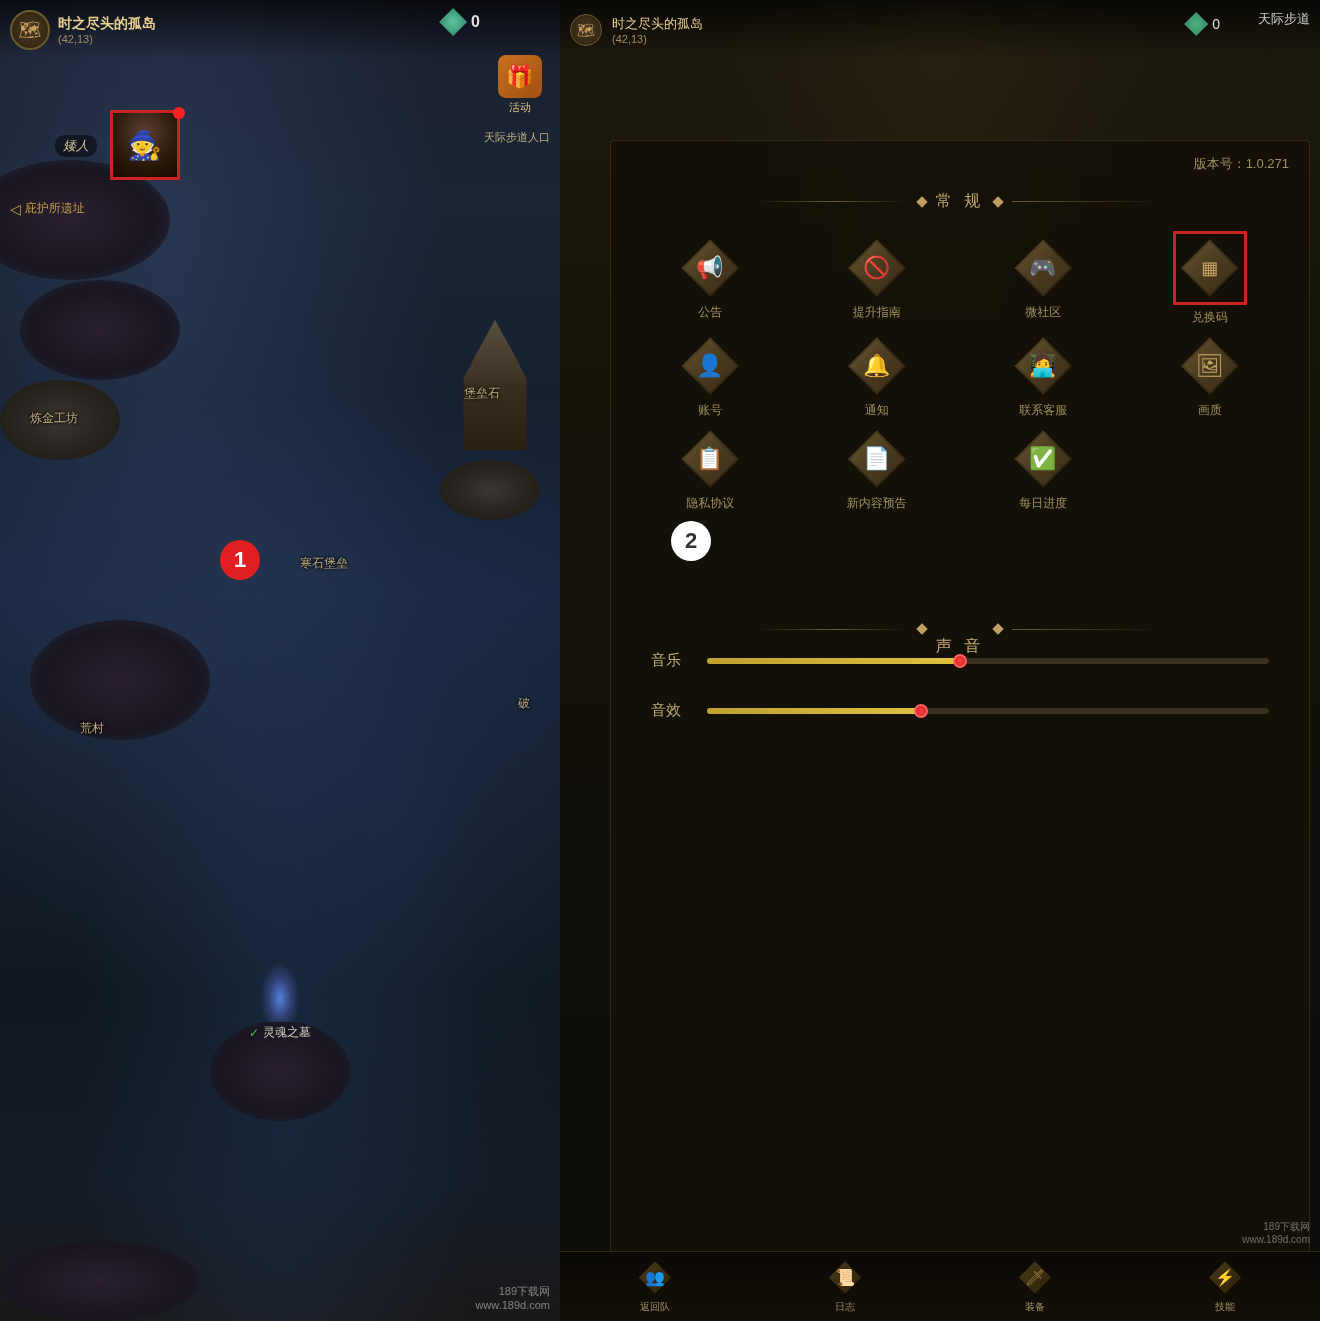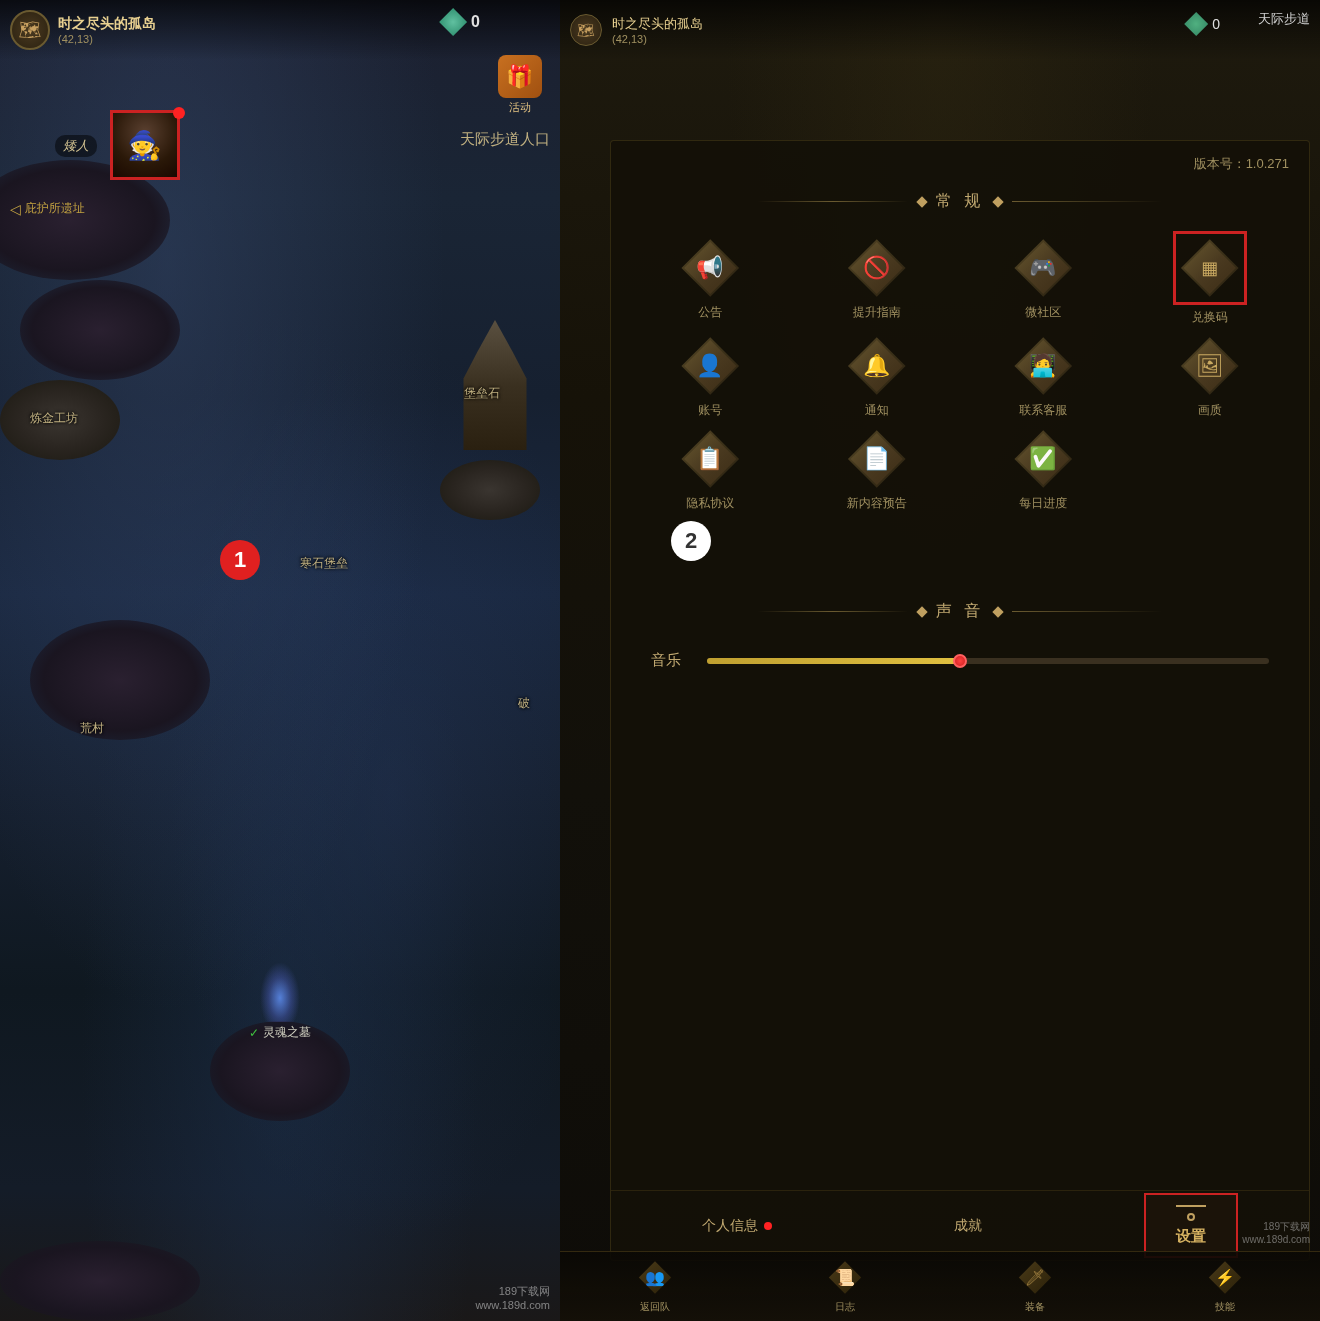--- a/index.html
+++ b/index.html
@@ -435,21 +435,21 @@
     <div class="portrait-dot"></div>
   </div>
 
   <div class="char-name">矮人</div>
 
   <div class="activity-btn">
     <div class="activity-icon-box">🎁</div>
     <span class="activity-label">活动</span>
   </div>
 
-  <div style="position:absolute;top:130px;right:10px;color:#c0b080;font-size:15px;">
+  <div style="position:absolute;top:130px;right:10px;color:#c0b080;font-size:11px;">
     <span>天际步道人口</span>
   </div>
 
   <div class="shelter-label">
     <span class="shelter-arrow">◁</span>
     <span class="shelter-text">庇护所遗址</span>
   </div>
 
   <div class="map-label" style="top:410px;left:30px;">
     <span>炼金工坊</span>
@@ -595,52 +595,45 @@
       </div>
 
       <div class="grid-item" style="visibility:hidden;"></div>
     </div>
 
     <div style="position:absolute;top:380px;left:60px;width:40px;height:40px;border-radius:50%;background:white;color:#333;display:flex;align-items:center;justify-content:center;font-size:22px;font-weight:bold;z-index:10;">2</div>
 
     <div style="position:absolute;top:460px;left:0;right:0;display:flex;align-items:center;justify-content:center;gap:10px;">
       <div style="flex:1;height:1px;background:linear-gradient(90deg,transparent,#6a5a30,transparent);max-width:150px;"></div>
       <div style="width:8px;height:8px;background:#c0a060;transform:rotate(45deg);"></div>
-      <span style="color:#c0a870;font-size:16px;letter-spacing:4px;">声 音</span>
+      <span style="color:#c0a870;font-size:16px;letter-spacing:4px;margin-top:35px;">声 音</span>
       <div style="width:8px;height:8px;background:#c0a060;transform:rotate(45deg);"></div>
       <div style="flex:1;height:1px;background:linear-gradient(90deg,#6a5a30,transparent);max-width:150px;"></div>
     </div>
 
     <div style="position:absolute;top:510px;left:40px;right:40px;">
       <div style="display:flex;align-items:center;gap:16px;">
         <span style="color:#c0a870;font-size:15px;width:40px;">音乐</span>
         <div style="flex:1;height:6px;background:#3a3020;border-radius:3px;position:relative;">
           <div style="height:100%;width:45%;background:linear-gradient(90deg,#c0a030,#e0c040);border-radius:3px;"></div>
           <div style="position:absolute;top:50%;left:45%;transform:translate(-50%,-50%);width:14px;height:14px;background:radial-gradient(circle,#ff4040 0%,#cc2020 100%);border-radius:50%;border:2px solid #ff6060;"></div>
         </div>
       </div>
     </div>
 
-
-    <div style="position:absolute;bottom:0;left:0;right:0;height:70px;display:flex;align-items:center;justify-content:space-around;border-top:1px solid rgba(100,80,30,0.3);">
-      <div style="display:flex;align-items:center;gap:6px;cursor:pointer;padding:8px 20px;">
-        <span style="color:#c0a870;font-size:14px;">个人信息</span>
-        <div style="width:8px;height:8px;background:#ff2222;border-radius:50%;"></div>
-      </div>
-
-      <div style="display:flex;align-items:center;gap:6px;cursor:pointer;padding:8px 20px;">
-        <span style="color:#c0a870;font-size:14px;">成就</span>
-      </div>
-
-      <div style="border:2px solid #cc2222;padding:10px 30px;background:rgba(30,20,10,0.8);cursor:pointer;display:flex;flex-direction:column;align-items:center;gap:4px;">
-        <div style="width:30px;height:2px;background:#c0a060;margin-bottom:2px;"></div>
-        <div style="width:8px;height:8px;border-radius:50%;border:2px solid #c0a060;margin-bottom:2px;"></div>
-        <span style="color:#d4b060;font-size:15px;font-weight:bold;">设置</span>
-      </div>
-    </div>
+    <div style="position:absolute;top:560px;left:40px;right:40px;">
+      <div style="display:flex;align-items:center;gap:16px;">
+        <span style="color:#c0a870;font-size:15px;width:40px;">音效</span>
+        <div style="flex:1;height:6px;background:#3a3020;border-radius:3px;position:relative;">
+          <div style="height:100%;width:38%;background:linear-gradient(90deg,#c0a030,#e0c040);border-radius:3px;"></div>
+          <div style="position:absolute;top:50%;left:38%;transform:translate(-50%,-50%);width:14px;height:14px;background:radial-gradient(circle,#ff4040 0%,#cc2020 100%);border-radius:50%;border:2px solid #ff6060;"></div>
+        </div>
+      </div>
+    </div>
+
 
   </div>
 
   <div class="bottom-nav">
     <div class="nav-item">
       <div class="nav-icon">👥</div>
       <span class="nav-label">返回队</span>
     </div>
     <div class="nav-item">
       <div class="nav-icon">📜</div>

